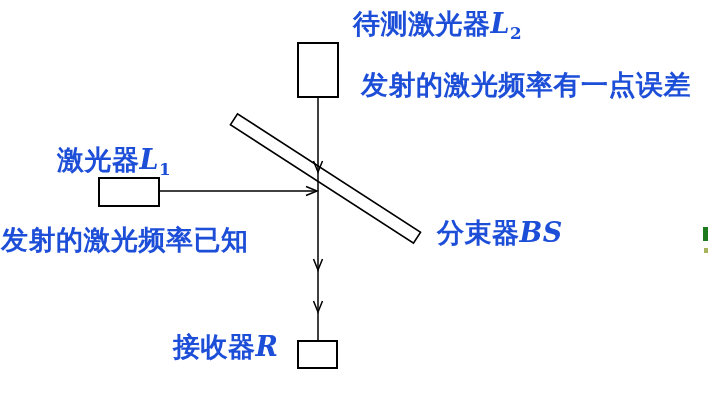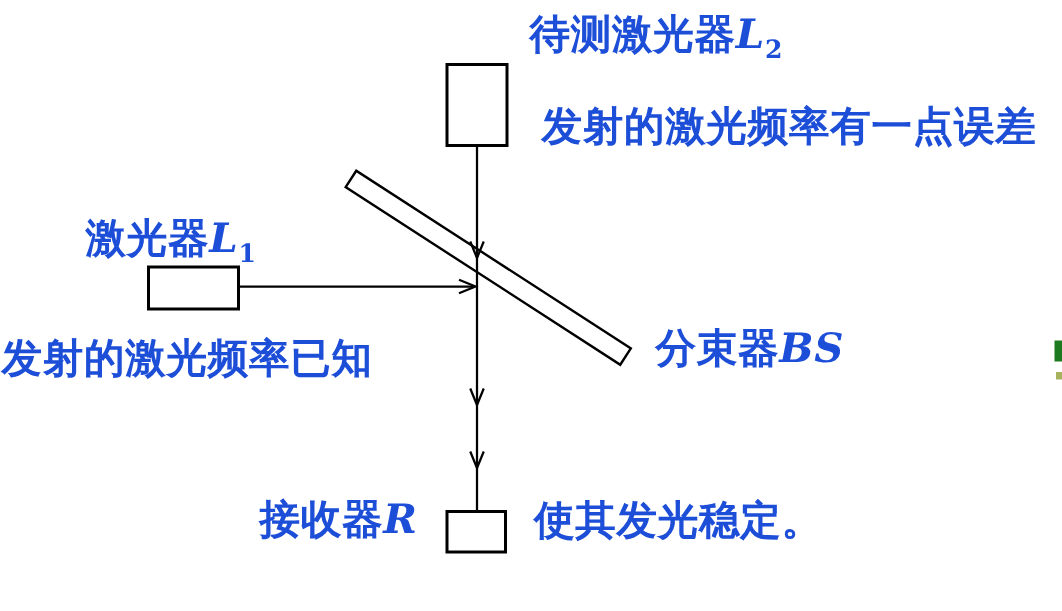--- a/index.html
+++ b/index.html
@@ -76,19 +76,18 @@
 
   <div class="txt" style="left:437px; top:215px;">
     <span>分束器</span><span class="sym">BS</span>
   </div>
 
   <div class="txt" style="left:173px; top:329px;">
     <span>接收器</span><span class="sym">R</span>
   </div>
 
   <div class="txt multiline" style="left:356px; top:329px;">
-    <div>使其发光稳定。</div>
   </div>
 
   <div class="green-mark" style="left:703px; top:227px; width:5px; height:14px; background:#1e7a1e;"></div>
   <div class="green-mark" style="left:704px; top:248px; width:4px; height:5px; background:#a8b35e;"></div>
 
 </div>
 
 </body></html>

